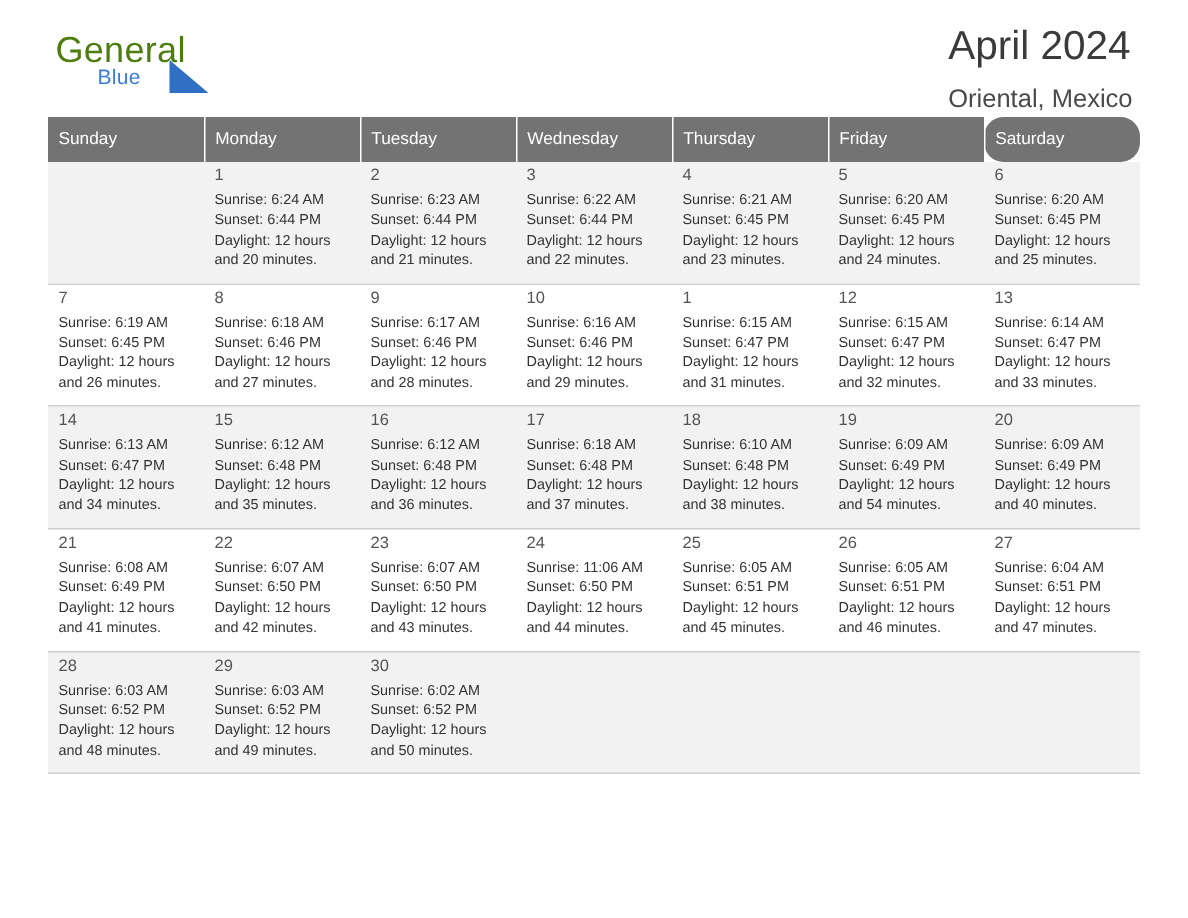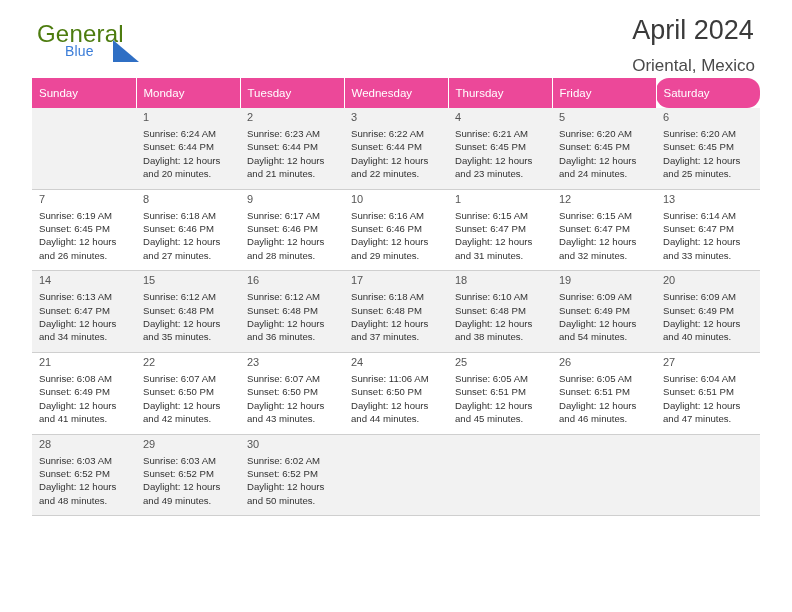--- a/index.html
+++ b/index.html
@@ -74,21 +74,21 @@
     margin-top: 10px;
   }
 
   
   table.cal {
     width: 728px;
     border-collapse: collapse;
     table-layout: fixed;
   }
   table.cal th {
-    background: #ec4899;
+    background: #737373;
     color: #ffffff;
     font-size: 11.5px;
     font-weight: normal;
     text-align: left;
     padding: 6px 0 6px 7px;
     border-right: 1px solid #ffffff;
     height: 18px;
   }
   table.cal th:last-child { border-right: none; border-radius: 13px; }
 

